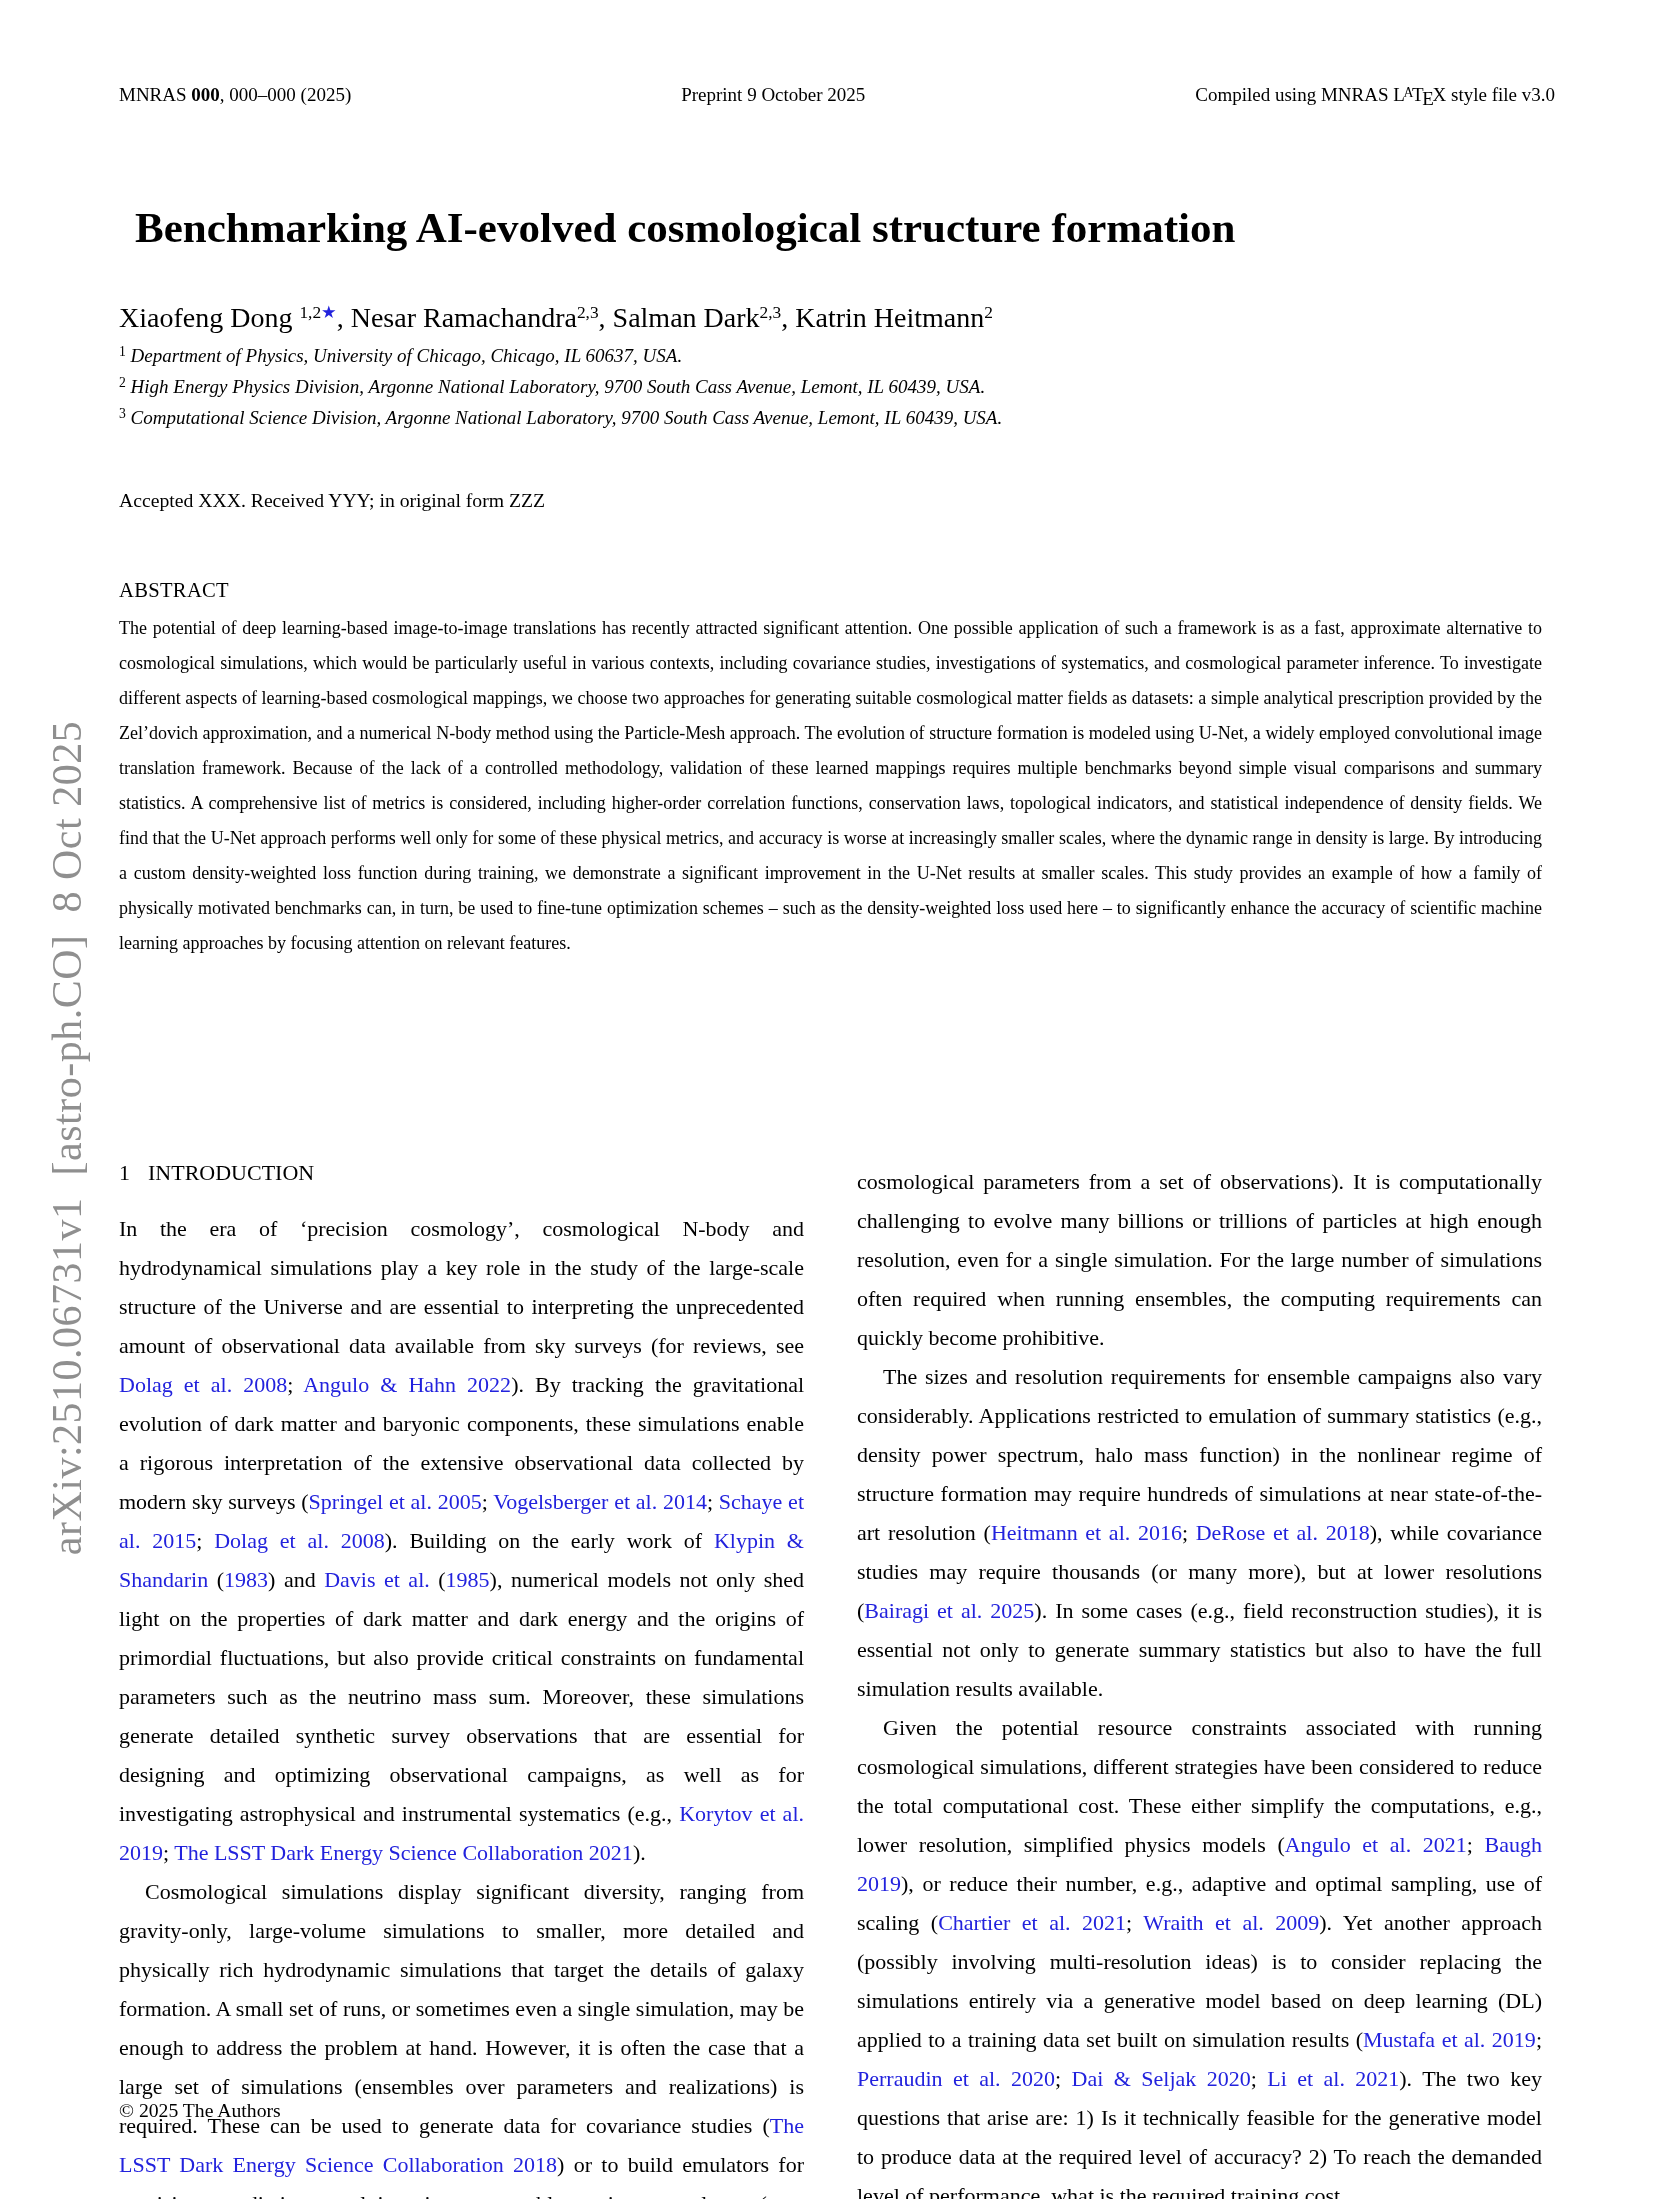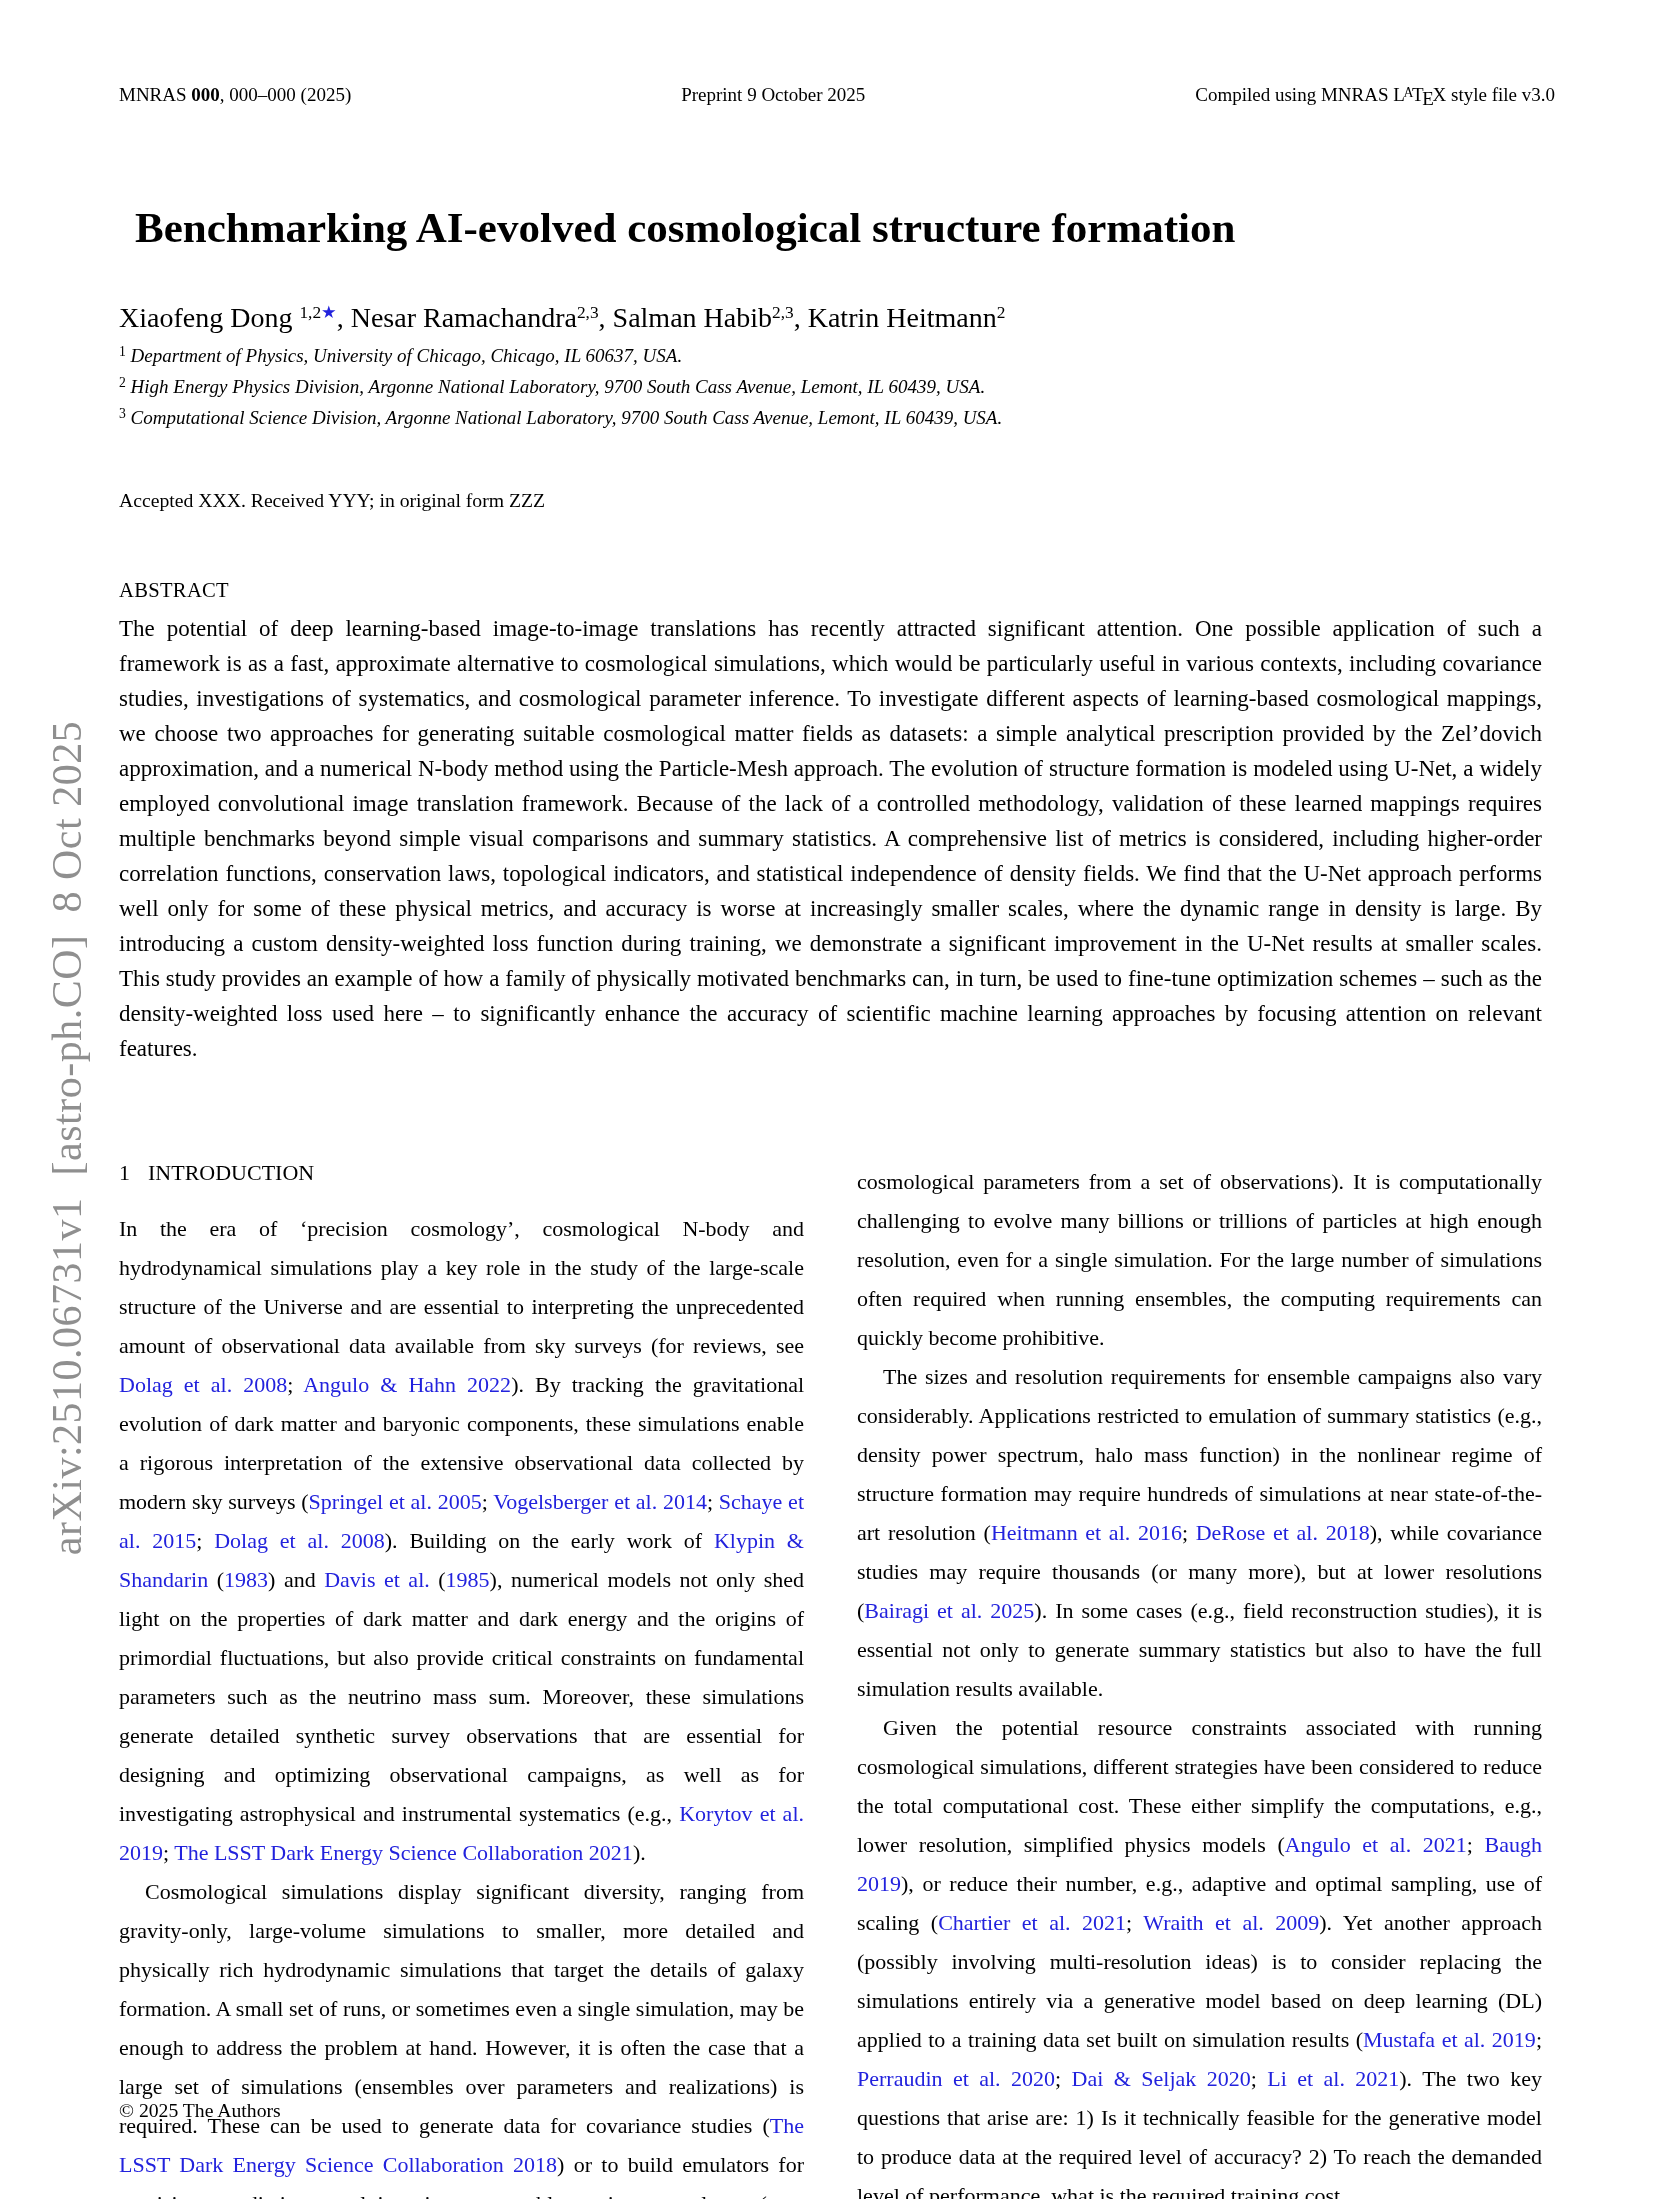--- a/index.html
+++ b/index.html
@@ -56,21 +56,21 @@
   .accepted{
     position:absolute;left:119px;top:489px;
     font-size:19.7px;
   }
   .abs-head{
     position:absolute;left:119px;top:579px;
     font-size:20.6px;font-weight:normal;letter-spacing:0.3px;
   }
   .abs-body{
     position:absolute;left:119px;top:611px;width:1423px;
-    font-size:23px;line-height:35px;text-align:justify;font-family:Liberation Serif, serif;
+    font-size:18px;line-height:35px;text-align:justify;font-family:Liberation Serif, serif;
   }
   .sec-head{
     position:absolute;left:119px;top:1160px;
     font-size:22px;font-weight:normal;
   }
   .sec-num{margin-right:18px;}
   .col{
     position:absolute;width:685px;
     font-size:22px;line-height:39px;text-align:justify;
   }
@@ -91,21 +91,21 @@
   <div class="arxiv">arXiv:2510.06731v1  [astro-ph.CO]  8 Oct 2025</div>
 
   <div class="header">
     <div class="h-left"><span>MNRAS </span><span class="bold">000</span><span>, 000–000 (2025)</span></div>
     <div class="h-center">Preprint 9 October 2025</div>
     <div class="h-right"><span>Compiled using MNRAS L</span><span class="latexA">A</span><span>T</span><span class="latexE">E</span><span>X style file v3.0</span></div>
   </div>
 
   <h1 class="title">Benchmarking AI-evolved cosmological structure formation</h1>
 
-  <div class="authors"><span>Xiaofeng Dong </span><span class="sup">1,2</span><span class="sup cite">★</span><span>, Nesar Ramachandra</span><span class="sup">2,3</span><span>, Salman Habib</span><span class="sup">2,3</span><span>, Katrin Heitmann</span><span class="sup">2</span></div>
+  <div class="authors"><span>Xiaofeng Dong </span><span class="sup">1,2</span><span class="sup cite">★</span><span>, Nesar Ramachandra</span><span class="sup">2,3</span><span>, Salman Dark</span><span class="sup">2,3</span><span>, Katrin Heitmann</span><span class="sup">2</span></div>
 
   <div class="affils">
     <div class="affil">
       <span class="affil-sup">1</span><span>Department of Physics, University of Chicago, Chicago, IL 60637, USA.</span>
     </div>
     <div class="affil">
       <span class="affil-sup">2</span><span>High Energy Physics Division, Argonne National Laboratory, 9700 South Cass Avenue, Lemont, IL 60439, USA.</span>
     </div>
     <div class="affil">
       <span class="affil-sup">3</span><span>Computational Science Division, Argonne National Laboratory, 9700 South Cass Avenue, Lemont, IL 60439, USA.</span>

